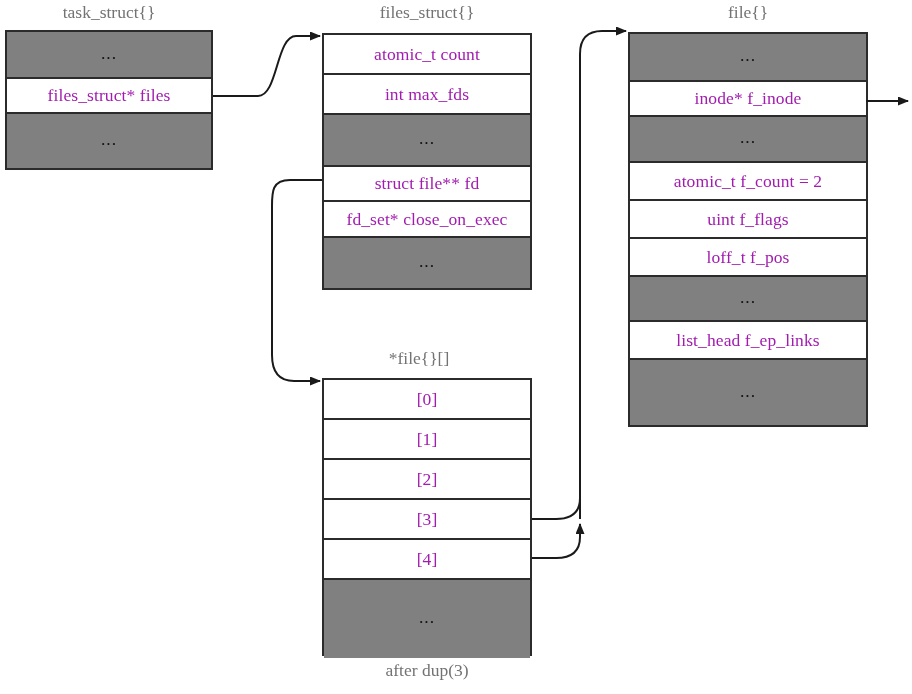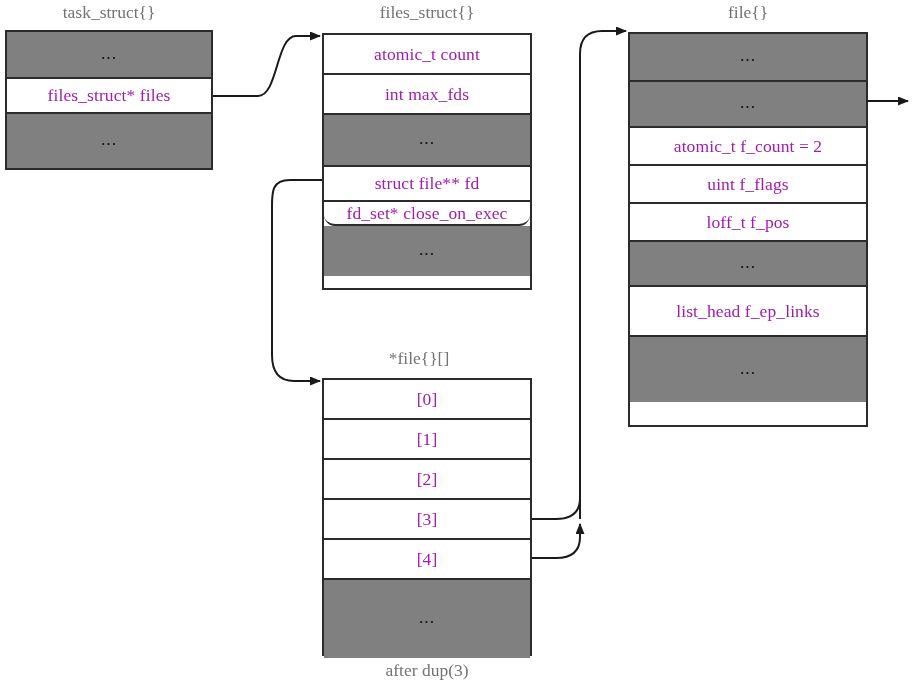--- a/index.html
+++ b/index.html
@@ -92,21 +92,21 @@
     </div>
     <div class="row" style="height:40px;">
       <span>int max_fds</span>
     </div>
     <div class="row filler" style="height:52px;">
       <span class="dots">...</span>
     </div>
     <div class="row" style="height:35px;text-align:right;">
       <span>struct file** fd</span>
     </div>
-    <div class="row" style="height:24px;border-radius:11px;">
+    <div class="row" style="height:36px;">
       <span>fd_set* close_on_exec</span>
     </div>
     <div class="row filler" style="height:50px;">
       <span class="dots">...</span>
     </div>
   </div>
 
   <div class="caption" style="left:314px; top:348px; width:210px;">*file{}[]</div>
   <div class="struct" style="left:322px; top:378px; width:210px; height:278px;">
     <div class="row" style="height:40px;">
@@ -128,36 +128,39 @@
       <span class="dots">...</span>
     </div>
   </div>
   <div class="caption" style="left:322px; top:660px; width:210px;">after dup(3)</div>
 
   <div class="caption" style="left:628px; top:2px; width:240px;">file{}</div>
   <div class="struct" style="left:628px; top:32px; width:240px; height:395px;">
     <div class="row filler" style="height:48px;">
       <span class="dots">...</span>
     </div>
+    <div class="row" style="height:35px;">
+      <span>inode* f_inode</span>
+    </div>
     <div class="row filler" style="height:46px;">
       <span class="dots">...</span>
     </div>
     <div class="row" style="height:38px;">
       <span>atomic_t f_count = 2</span>
     </div>
     <div class="row" style="height:38px;">
       <span>uint f_flags</span>
     </div>
     <div class="row" style="height:38px;">
       <span>loff_t f_pos</span>
     </div>
     <div class="row filler" style="height:45px;">
       <span class="dots">...</span>
     </div>
-    <div class="row" style="height:50px;">
+    <div class="row" style="height:38px;">
       <span>list_head f_ep_links</span>
     </div>
     <div class="row filler" style="height:65px;">
       <span class="dots">...</span>
     </div>
   </div>
 
   <svg class="wires" viewBox="0 0 912 694">
     <defs>
       <marker id="ah" markerWidth="11" markerHeight="9" refX="10" refY="4.5" orient="auto" markerUnits="userSpaceOnUse">

